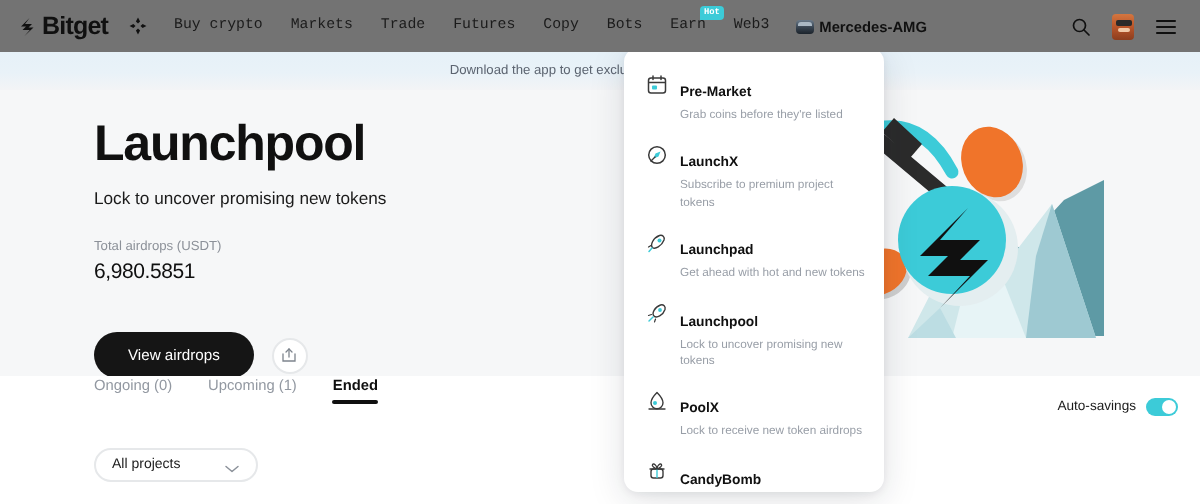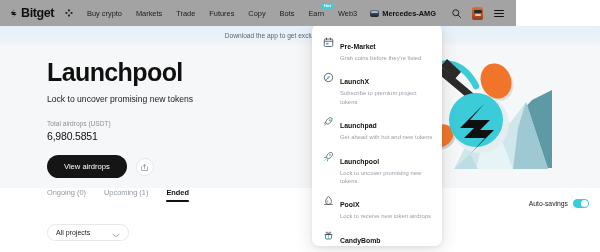--- a/index.html
+++ b/index.html
@@ -6,33 +6,33 @@
   html, body {
     width: 600px; height: 252px;
     font-family: "Liberation Sans", sans-serif;
     background: #ffffff;
     overflow: hidden;
   }
   #app { position: relative; width: 600px; height: 252px; background:#fff; }
 
   
   .topnav {
-    position: absolute; top:0; left:0; width:516px; height:26px;
-    background:#a3a3a3; display:flex; align-items:center; padding:0 8px;
+    position: absolute; top:0; left:0; width:600px; height:26px;
+    background:#737373; display:flex; align-items:center; padding:0 8px;
     z-index: 30;
   }
   .brand { display:flex; align-items:center; gap:2px; margin-right:8px; }
   .brand-mark { width:11px; height:11px; position:relative; }
   .brand-mark svg { display:block; }
   .brand-text { font-size:12.5px; font-weight:bold; letter-spacing:-0.4px; color:#101010; }
   .nav-diamond { margin:0 6px 0 2px; display:flex; align-items:center; }
   .nav-items { display:flex; align-items:center; gap:0px; }
   .nav-item {
     font-size:7.4px; color:#1b1b1b; padding:3px 7px; white-space:nowrap;
-    position:relative; font-weight:500; border-radius:9px; cursor:pointer;
+    position:relative; font-weight:500; border-radius:9px; cursor:pointer;font-family:Liberation Mono, monospace;
   }
   .nav-item.active { background:#f1f2f3; }
   .hot-badge {
     position:absolute; top:-3px; right:-2px;
     background:#3ccbd8; color:#fff; font-size:4.4px; font-weight:bold;
     padding:0.5px 2px; border-radius:2px 2px 2px 0; line-height:1.3;
   }
   .amg { display:flex; align-items:center; gap:3px; padding:3px 6px; cursor:pointer; }
   .amg-icon {
     width:9px; height:7px; border-radius:2px;
@@ -74,21 +74,21 @@
     background:#f6f7f8; overflow:hidden;
   }
   .hero-inner { position:absolute; left:47px; top:14px; }
   .hero-title {
     font-size:25px; font-weight:bold; color:#101010; letter-spacing:-0.6px;
     line-height:1.05;
   }
   .hero-sub { font-size:8.6px; color:#1b1b1b; margin-top:9px; }
   .airdrop-label { font-size:6.6px; color:#8c9199; margin-top:16px; }
   .airdrop-value { font-size:10.5px; font-weight:normal; color:#101010; margin-top:3px; letter-spacing:-0.2px; }
-  .hero-actions { display:flex; align-items:center; gap:9px; margin-top:13px; }
+  .hero-actions { display:flex; align-items:center; gap:9px; margin-top:24px; }
   .btn-primary {
     background:#151515; color:#fff; font-size:7.6px; font-weight:500;
     border:none; border-radius:14px; padding:7px 17px; cursor:pointer;
     white-space:nowrap;
   }
   .btn-circle {
     width:18px; height:18px; border-radius:50%; background:#fff;
     border:1px solid #e6e8ea; display:flex; align-items:center; justify-content:center;
     cursor:pointer;
   }

